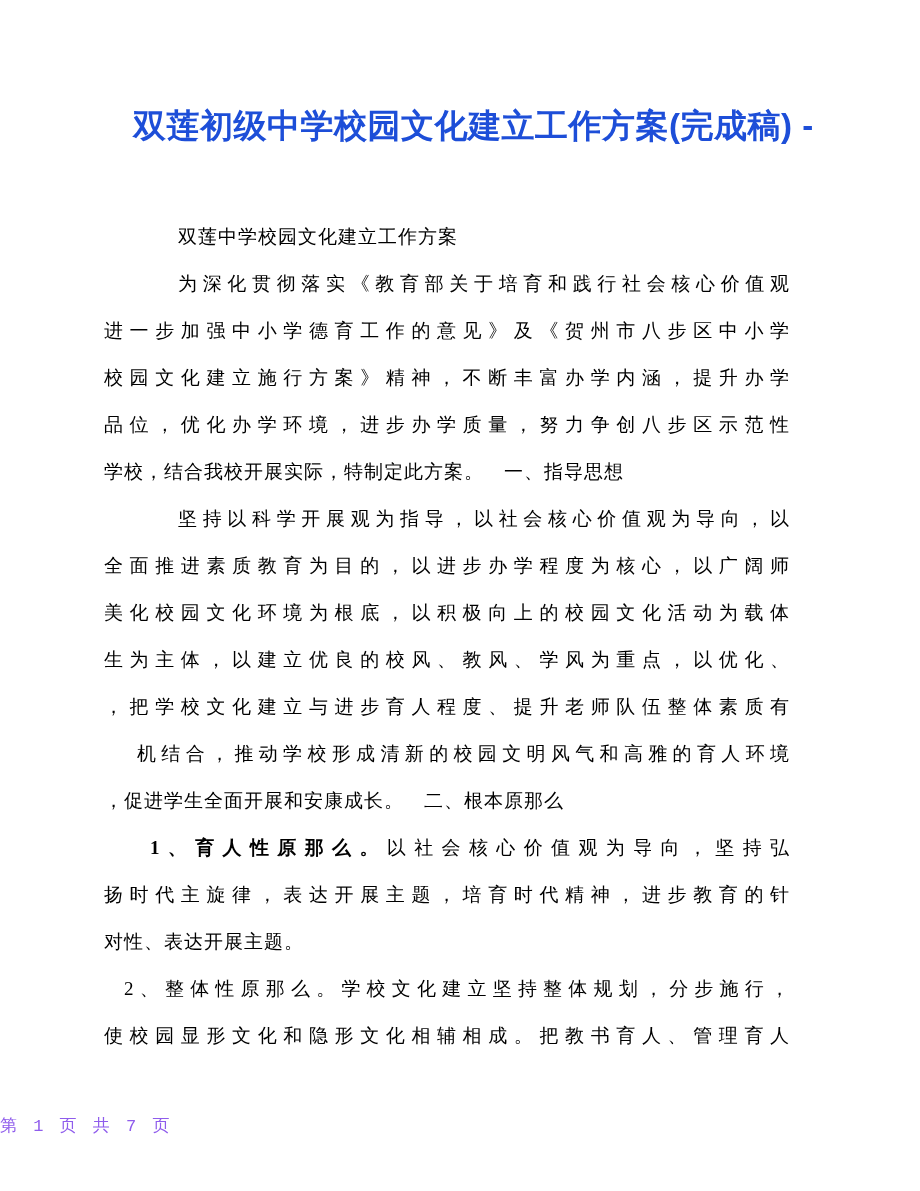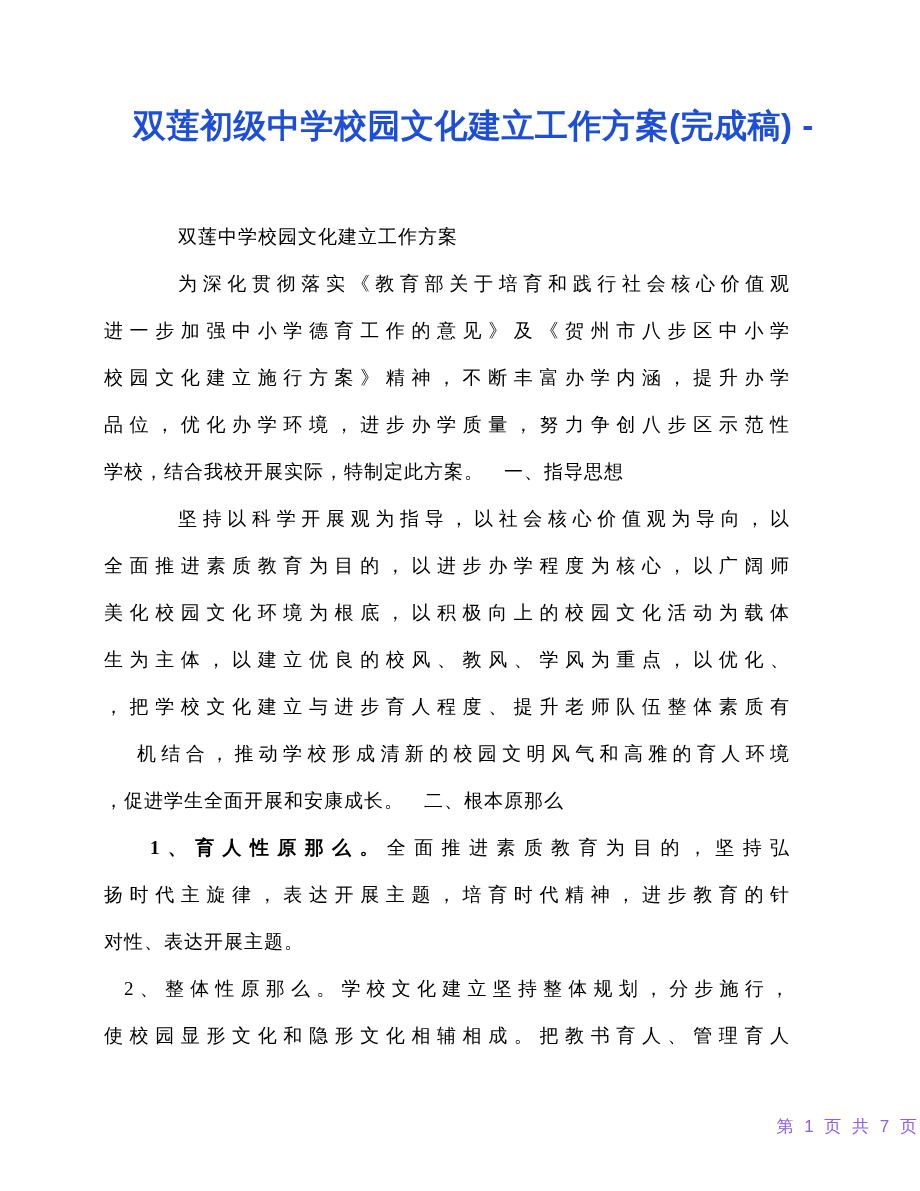--- a/index.html
+++ b/index.html
@@ -50,26 +50,26 @@
     text-justify: inter-character;
   }
   .line .seg-bold {
     font-weight: bold;
   }
   .page-footer {
     position: absolute;
     left: 0;
     top: 1113px;
     width: 920px;
-    text-align: right;
+    text-align: left;
     font-size: 17px;
     line-height: 28px;
     letter-spacing: 3px;
     color: #8F5CEC;
-    font-family: Liberation Sans, sans-serif;
+    font-family: Liberation Mono, monospace;
   }
 </style>
 </head>
 <body>
 
 <div class="page" style="background: rgb(255, 255, 255);">
 
   <h1 class="doc-title" style="color: #1d4ed8;">双莲初级中学校园文化建立工作方案(完成稿) -</h1>
 
   <div class="doc-body">
@@ -79,21 +79,21 @@
       <div class="line justify" style="padding-left: 0px;"><span>校园文化建立施行方案》精神，不断丰富办学内涵，提升办学</span></div>
       <div class="line justify" style="padding-left: 0px;"><span>品位，优化办学环境，进步办学质量，努力争创八步区示范性</span></div>
       <div class="line" style="padding-left: 0px;"><span>学校，结合我校开展实际，特制定此方案。　一、指导思想</span></div>
       <div class="line justify" style="padding-left: 74px;"><span>坚持以科学开展观为指导，以社会核心价值观为导向，以</span></div>
       <div class="line justify" style="padding-left: 0px;"><span>全面推进素质教育为目的，以进步办学程度为核心，以广阔师</span></div>
       <div class="line justify" style="padding-left: 0px;"><span>美化校园文化环境为根底，以积极向上的校园文化活动为载体</span></div>
       <div class="line justify" style="padding-left: 0px;"><span>生为主体，以建立优良的校风、教风、学风为重点，以优化、</span></div>
       <div class="line justify" style="padding-left: 0px;"><span>，把学校文化建立与进步育人程度、提升老师队伍整体素质有</span></div>
       <div class="line justify" style="padding-left: 0px; margin-left: 33px;"><span>机结合，推动学校形成清新的校园文明风气和高雅的育人环境</span></div>
       <div class="line" style="padding-left: 0px;"><span>，促进学生全面开展和安康成长。　二、根本原那么</span></div>
-      <div class="line justify" style="padding-left: 46px;"><span class="seg-bold">1、育人性原那么。</span><span>全面推进素质教育为目的，坚持弘</span></div>
+      <div class="line justify" style="padding-left: 46px;"><span class="seg-bold">1、育人性原那么。</span><span>以社会核心价值观为导向，坚持弘</span></div>
       <div class="line justify" style="padding-left: 0px;"><span>扬时代主旋律，表达开展主题，培育时代精神，进步教育的针</span></div>
       <div class="line" style="padding-left: 0px;"><span>对性、表达开展主题。</span></div>
       <div class="line justify" style="padding-left: 20px;"><span>2、整体性原那么。学校文化建立坚持整体规划，分步施行，</span></div>
       <div class="line justify" style="padding-left: 0px;"><span>使校园显形文化和隐形文化相辅相成。把教书育人、管理育人</span></div>
     </div>
 
   <div class="page-footer" style="color: rgb(143, 92, 236);">
     <span>第 1 页 共 7 页</span>
   </div>
 

